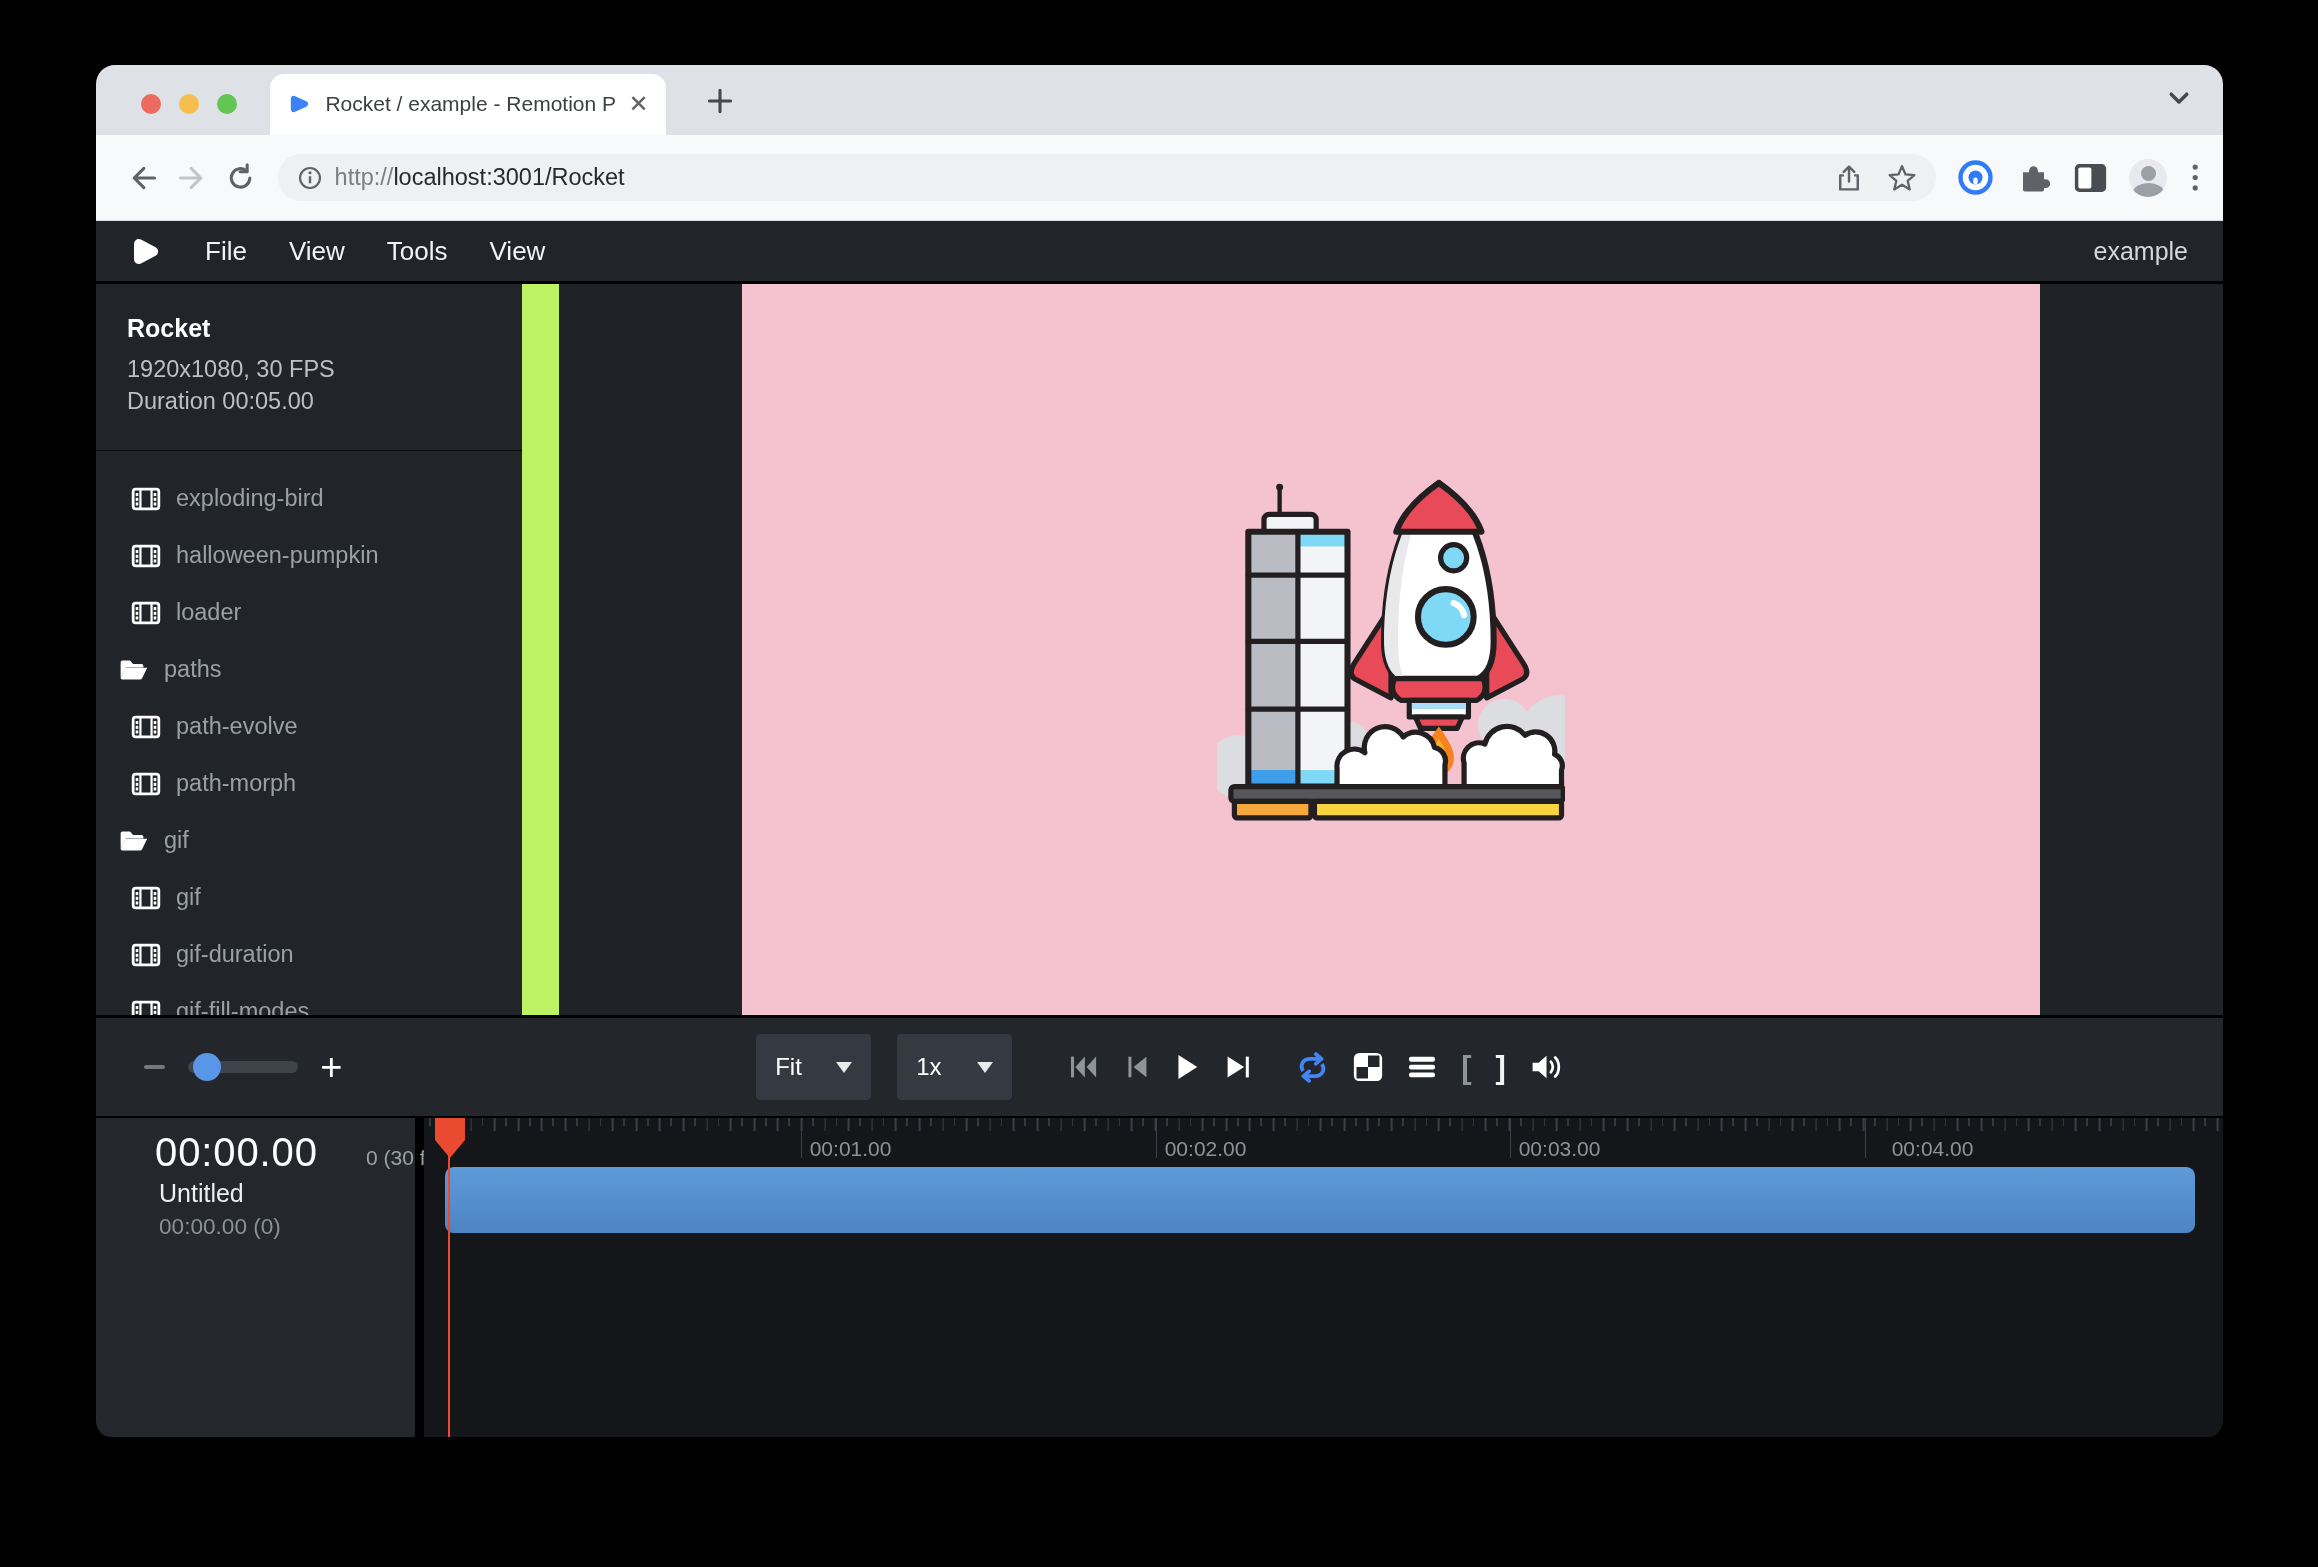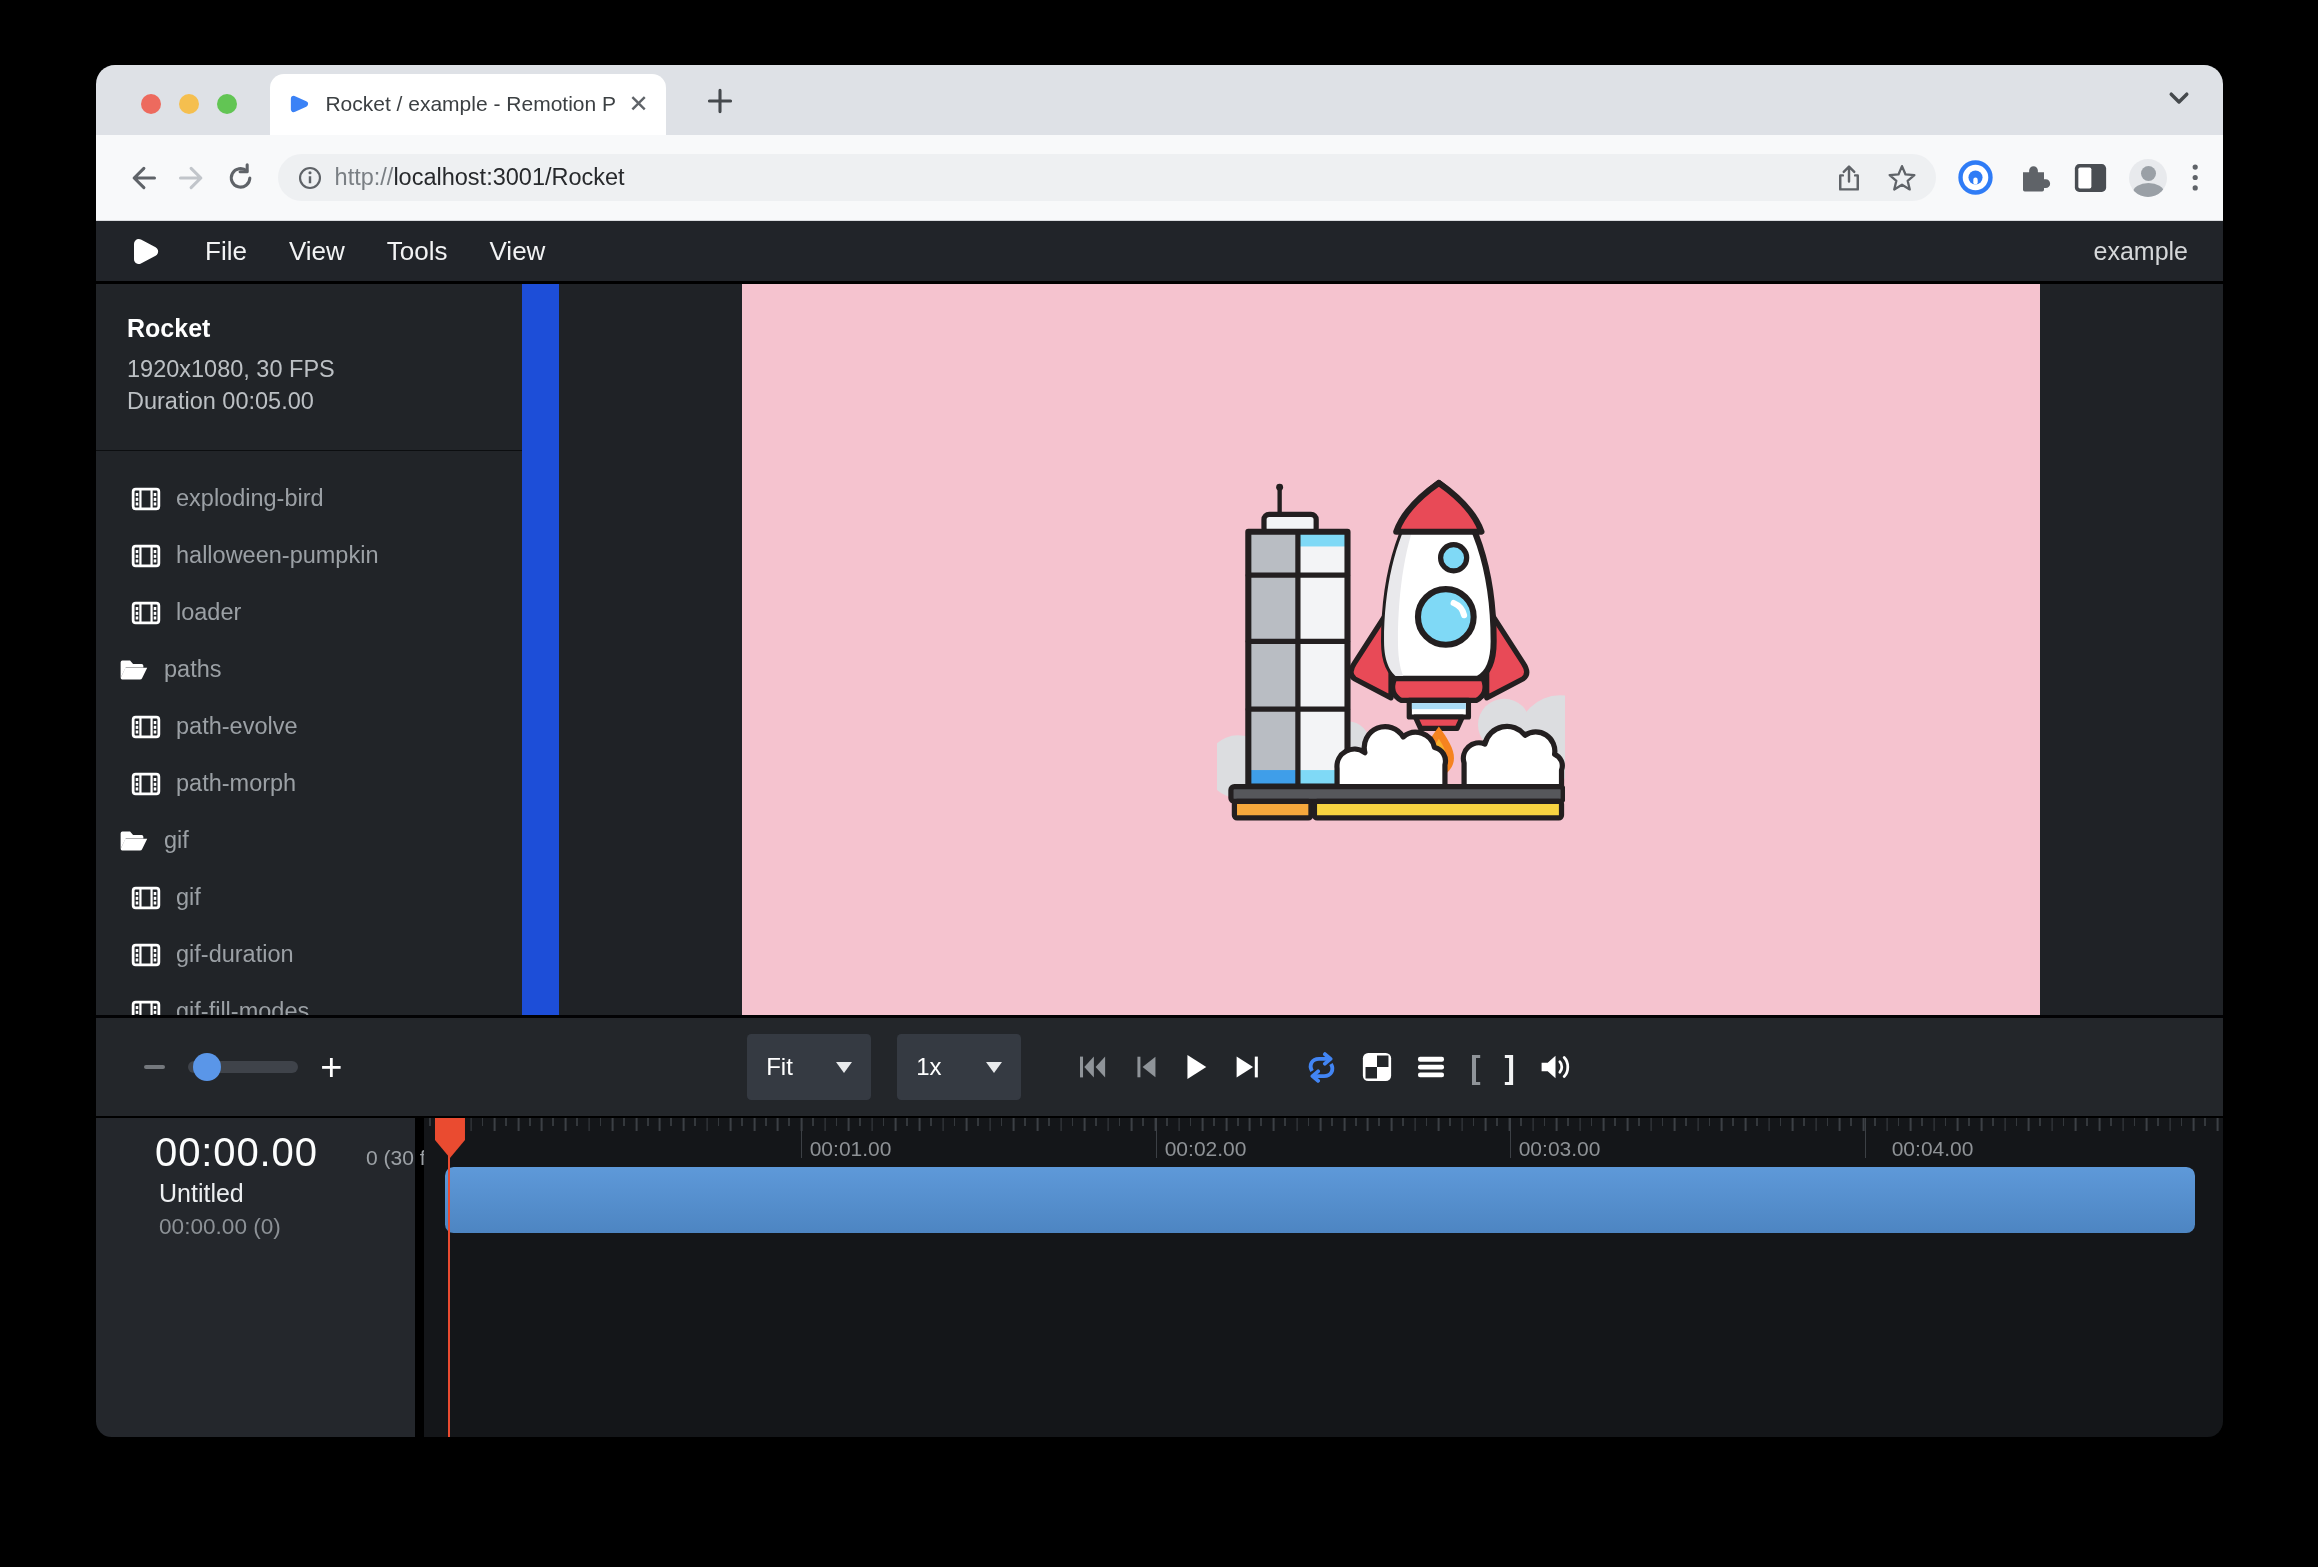--- a/index.html
+++ b/index.html
@@ -35,42 +35,42 @@
 
   
   .menubar { height:63px; background:#212429; border-bottom:3.5px solid #000; flex:none;
              display:flex; align-items:center; padding:0 35px; }
   .menubar .logo { margin-right:43px; display:flex; }
   .menu-item { color:#f2f3f4; font-size:26px; margin-right:42px; }
   .menubar .spacer { flex:1; }
   .env-label { color:#d5d7d9; font-size:25px; }
 
   
-  .main { height:731px; flex:none; display:flex; background:#1d4ed8;gap:28px; }
+  .main { height:731px; flex:none; display:flex; background:#bef264;gap:28px; }
   .sidebar { width:426px; flex:none; background:#212428; margin-right:8.7px; overflow:hidden; }
   .comp-info { padding:30px 0 0 31px; height:167px; border-bottom:1.7px solid #0c0e10; }
   .comp-name { color:#fff; font-size:25px; font-weight:700; margin-bottom:10.4px; }
   .comp-meta, .comp-duration { color:#bcc0c4; font-size:23.5px; line-height:32px; }
   .comp-list { padding-top:19px; }
   .comp-row { height:57px; display:flex; align-items:center; gap:15px; padding-left:35px; }
   .comp-row.folder { padding-left:22px; }
   .comp-row .label { color:#9ba0a5; font-size:23.5px; }
   .preview { flex:1; background:#1f2226; display:flex; align-items:center; justify-content:center; }
   .canvas { width:1298px; height:731px; background:#f5c3cf; display:flex; align-items:center; justify-content:center; }
 
   
   .controls { height:103px; flex:none; background:#23262a; border-top:3.5px solid #020204; border-bottom:2.6px solid #000;
               position:relative; display:flex; align-items:center; }
   .zoom-group { position:absolute; left:48px; display:flex; align-items:center; gap:22.6px; }
   .zoom-minus { width:21px; height:4.3px; border-radius:2.6px; background:#74787d; }
   .zoom-slider { position:relative; width:110px; height:12px; border-radius:7px; background:#3f434a; }
   .zoom-thumb { position:absolute; left:5.2px; top:-7.8px; width:28px; height:28px; border-radius:50%; background:#5a96e8; }
   .zoom-plus { color:#fff; font-size:38px; font-weight:300; line-height:1; }
   .center-group { margin:0 auto; display:flex; align-items:center; }
-  .dropdown { width:124px; height:66px; background:#353a42; border-radius:4.3px; display:flex;
+  .dropdown { width:115px; height:66px; background:#353a42; border-radius:4.3px; display:flex;
               align-items:center; padding:0 19px; margin-right:26px;justify-content:space-between; }
   .dropdown .dd-label { color:#fff; font-size:24px; flex:1; }
   .caret { width:0; height:0; border-left:8.7px solid transparent; border-right:8.7px solid transparent; border-top:11.3px solid #e8eaec; }
   .pb { display:flex; align-items:center; gap:26px; margin-left:31px; }
   .pb2 { display:flex; align-items:center; gap:24px; margin-left:45px; }
   .bracket { font-size:31px; font-weight:600; line-height:1; }
   .bracket.in { color:#8f9499; } .bracket.out { color:#f2f3f4; }
 
   
   .timeline { flex:1; display:flex; background:#000; }

